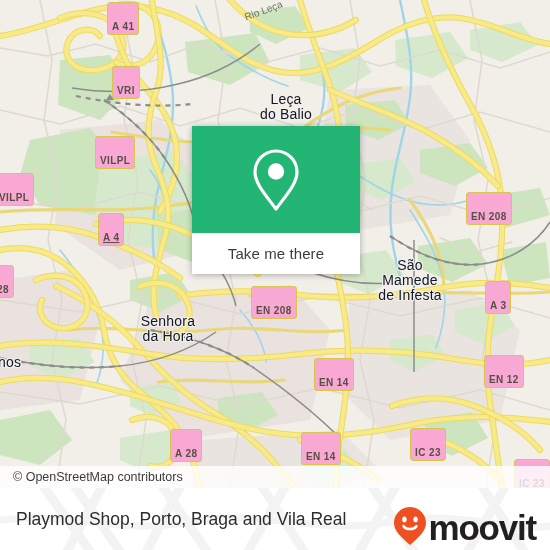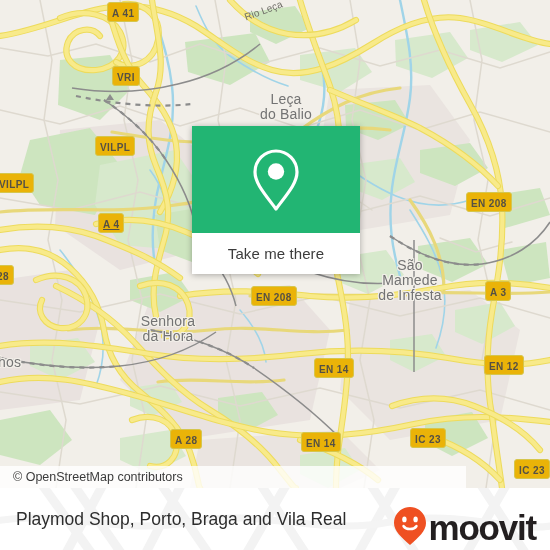--- a/index.html
+++ b/index.html
@@ -27,64 +27,64 @@
     left: 0; top: 0;
     width: 550px;
     height: 488px;
     overflow: hidden;
     background: #f2efe9;
   }
   #map-svg { position:absolute; left:0; top:0; }
 
   .map-label {
     position: absolute;
-    color: #737373;
+    color: #0f172a;
     font-family: "Liberation Sans", sans-serif;
     font-size: 13px;
     line-height: 13px;
     text-align: center;
     white-space: pre;
     letter-spacing: .2px;
     text-shadow:
        1px  0 0 #f2efe9, -1px  0 0 #f2efe9,
        0  1px 0 #f2efe9,  0 -1px 0 #f2efe9,
        1px  1px 0 #f2efe9, -1px  1px 0 #f2efe9,
        1px -1px 0 #f2efe9, -1px -1px 0 #f2efe9;
   }
   .map-label.big { font-size: 14px; line-height: 15px; }
 
   .shield {
     position: absolute;
-    background: #eab308;
+    background: #f9a8d4;
     border: 1.4px solid #d6c64d;
     border-radius: 3px;
     color: #555044;
     font-family: "Liberation Sans", sans-serif;
     font-size: 10px;
     font-weight: bold;
     letter-spacing: .4px;
-    padding: 5px 4px 2px 4px;
+    padding: 18px 4px 2px 4px;
     line-height: 11px;
     white-space: nowrap;
   }
 
   .river-label {
     position: absolute;
     color: #6f6d67;
     font-size: 10px;
     font-family: "Liberation Sans", sans-serif;
     white-space: nowrap;
   }
 
   
   #attribution {
     position: absolute;
     left: 0;
     top: 466px;
-    width: 466px;
+    width: 550px;
     height: 22px;
     background: rgba(255,255,255,0.80);
     display: flex;
     align-items: center;
     box-sizing: border-box;
     padding-left: 13px;
   }
   #attribution span {
     font-family: "Liberation Sans", sans-serif;
     font-size: 12.5px;

